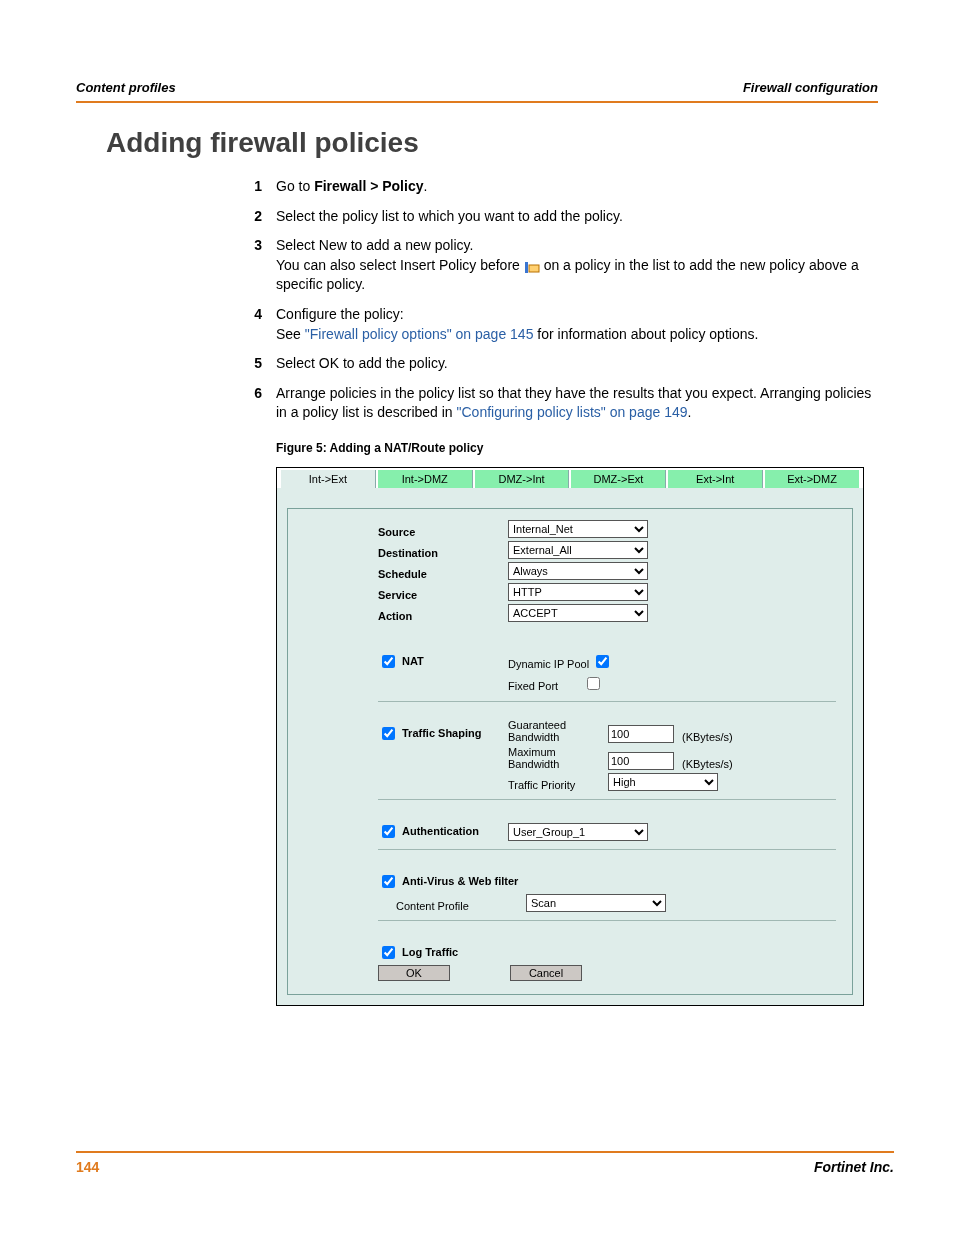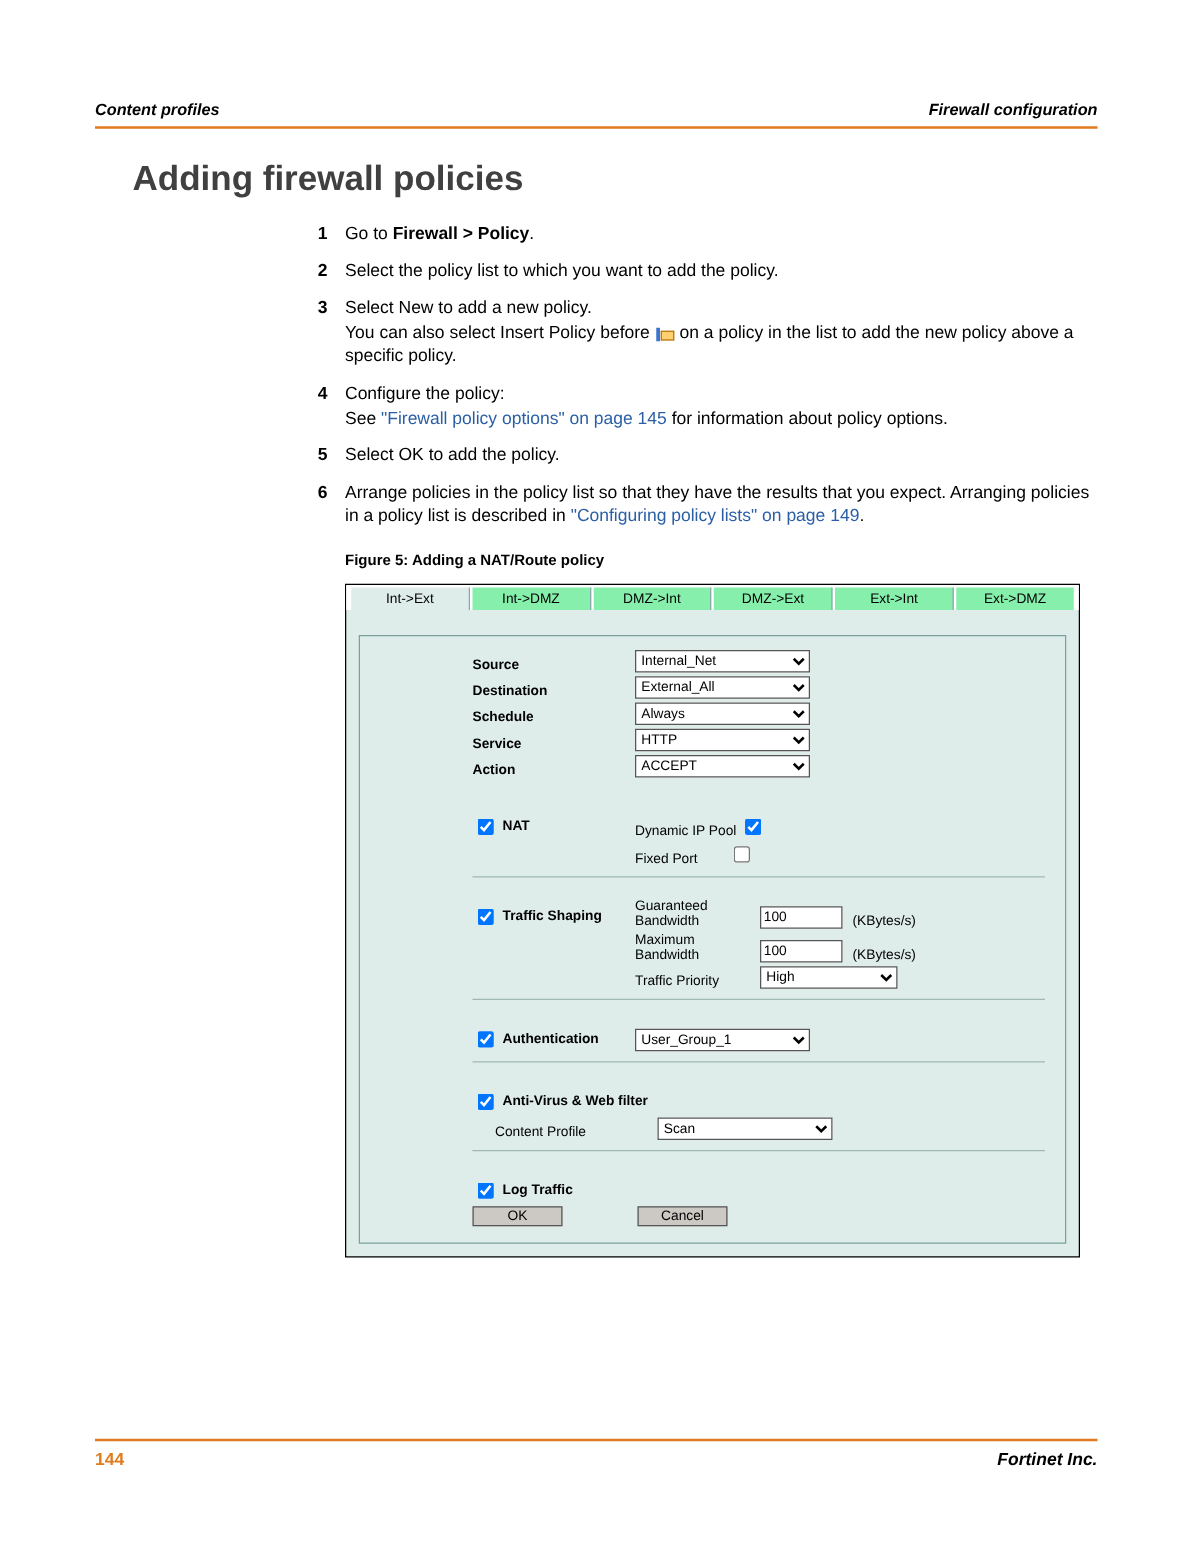--- a/index.html
+++ b/index.html
@@ -123,21 +123,21 @@
     width: 70px;
     text-align: center;
     padding: 1px 0;
     border: 1px solid #555;
     background: #ccc8c4;
     font-size: 11px;
   }
   .footer {
     position: absolute;
     left: 76px;
-    right: 76px;
+    right: 60px;
     bottom: 60px;
     border-top: 2px solid #e07b1e;
     padding-top: 6px;
     display: flex;
     justify-content: space-between;
     font-weight: bold;
     font-size: 14px;
   }
   .footer .pg { color: #e07b1e; }
   .footer .co { font-style: italic; }

